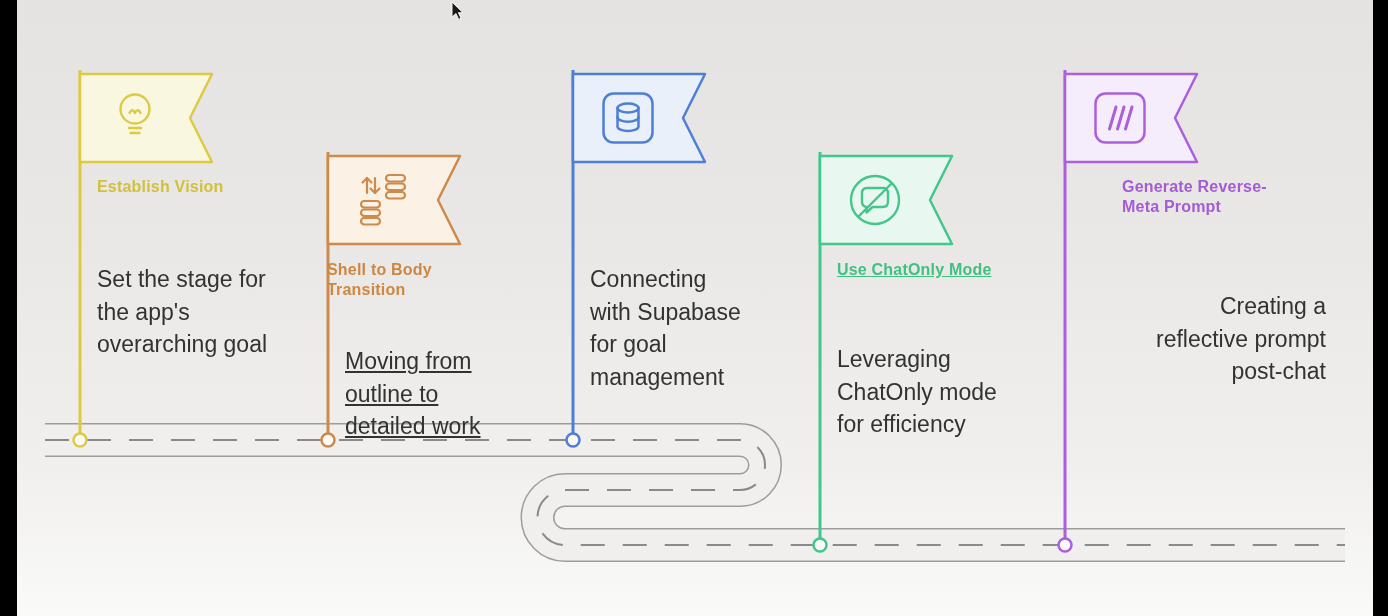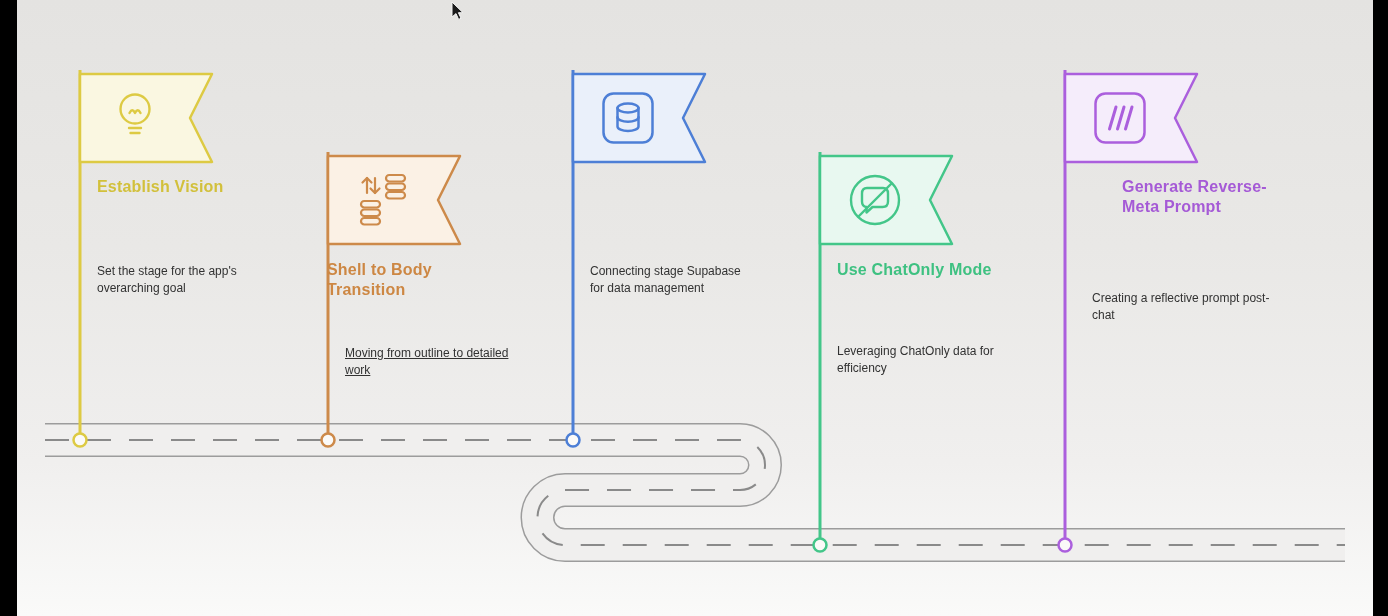--- a/index.html
+++ b/index.html
@@ -11,21 +11,21 @@
   }
   .scene { position:absolute; left:0; top:0; }
   .letterbox { position:absolute; top:0; height:100%; background:#000; }
   .letterbox.left  { left:0;  width:17px; }
   .letterbox.right { right:0; width:15px; }
   .milestone-title {
     position:absolute; font-size:16px; font-weight:bold; line-height:1.22;
     letter-spacing:0.2px;
   }
   .milestone-desc {
-    position:absolute; font-size:12px; line-height:1.42;
+    position:absolute; font-size:23px; line-height:1.42;
   }
 </style>
 </head>
 <body>
 
 <div class="stage">
 
   <svg class="scene" width="1388" height="616" viewBox="0 0 1388 616">
 
     <g>
@@ -113,23 +113,23 @@
       <path d="M0,0 L0,15 L4,11.6 L6.6,17.4 L9,16.3 L6.4,10.7 L11,10.7 Z" stroke="#f4f4f4" stroke-width="1" fill="#1a1a1a"></path>
     </g>
   </svg>
 
   <div class="milestone-title" style="left: 97px; top: 177px; width: 160px; color: rgb(210, 192, 59);">Establish Vision</div>
   <div class="milestone-desc" style="left: 97px; top: 263px; width: 176px; color: rgb(50, 50, 50);">Set the stage for the app's overarching goal</div>
 
   <div class="milestone-title" style="left: 327px; top: 260px; width: 175px; color: rgb(205, 135, 67);">Shell to Body Transition</div>
   <div class="milestone-desc" style="left: 345px; top: 345px; width: 170px; color: rgb(50, 50, 50); text-decoration: underline;">Moving from outline to detailed work</div>
 
-  <div class="milestone-desc" style="left: 590px; top: 263px; width: 160px; color: rgb(50, 50, 50);">Connecting stage Supabase for data management</div>
+  <div class="milestone-desc" style="left: 590px; top: 263px; width: 160px; color: rgb(50, 50, 50);">Connecting with Supabase for goal management</div>
 
-  <div class="milestone-title" style="left: 837px; top: 260px; width: 170px; color: rgb(62, 193, 129);">Use ChatOnly Mode</div>
-  <div class="milestone-desc" style="left: 837px; top: 343px; width: 170px; color: rgb(50, 50, 50);">Leveraging ChatOnly data for efficiency</div>
+  <div class="milestone-title" style="left: 837px; top: 260px; width: 170px; color: rgb(62, 193, 129); text-decoration: underline;">Use ChatOnly Mode</div>
+  <div class="milestone-desc" style="left: 837px; top: 343px; width: 170px; color: rgb(50, 50, 50);">Leveraging ChatOnly mode for efficiency</div>
 
   <div class="milestone-title" style="left: 1082px; top: 177px; width: 175px; color: rgb(165, 90, 214); margin-left: 40px;">Generate Reverse-Meta Prompt</div>
-  <div class="milestone-desc" style="left: 1092px; top: 290px; width: 185px; color: rgb(50, 50, 50);">Creating a reflective prompt post-chat</div>
+  <div class="milestone-desc" style="left: 1141px; top: 290px; width: 185px; color: rgb(50, 50, 50); text-align: right;">Creating a reflective prompt post-chat</div>
 
   <div class="letterbox left"></div>
   <div class="letterbox right"></div>
 </div>
 
 </body></html>

